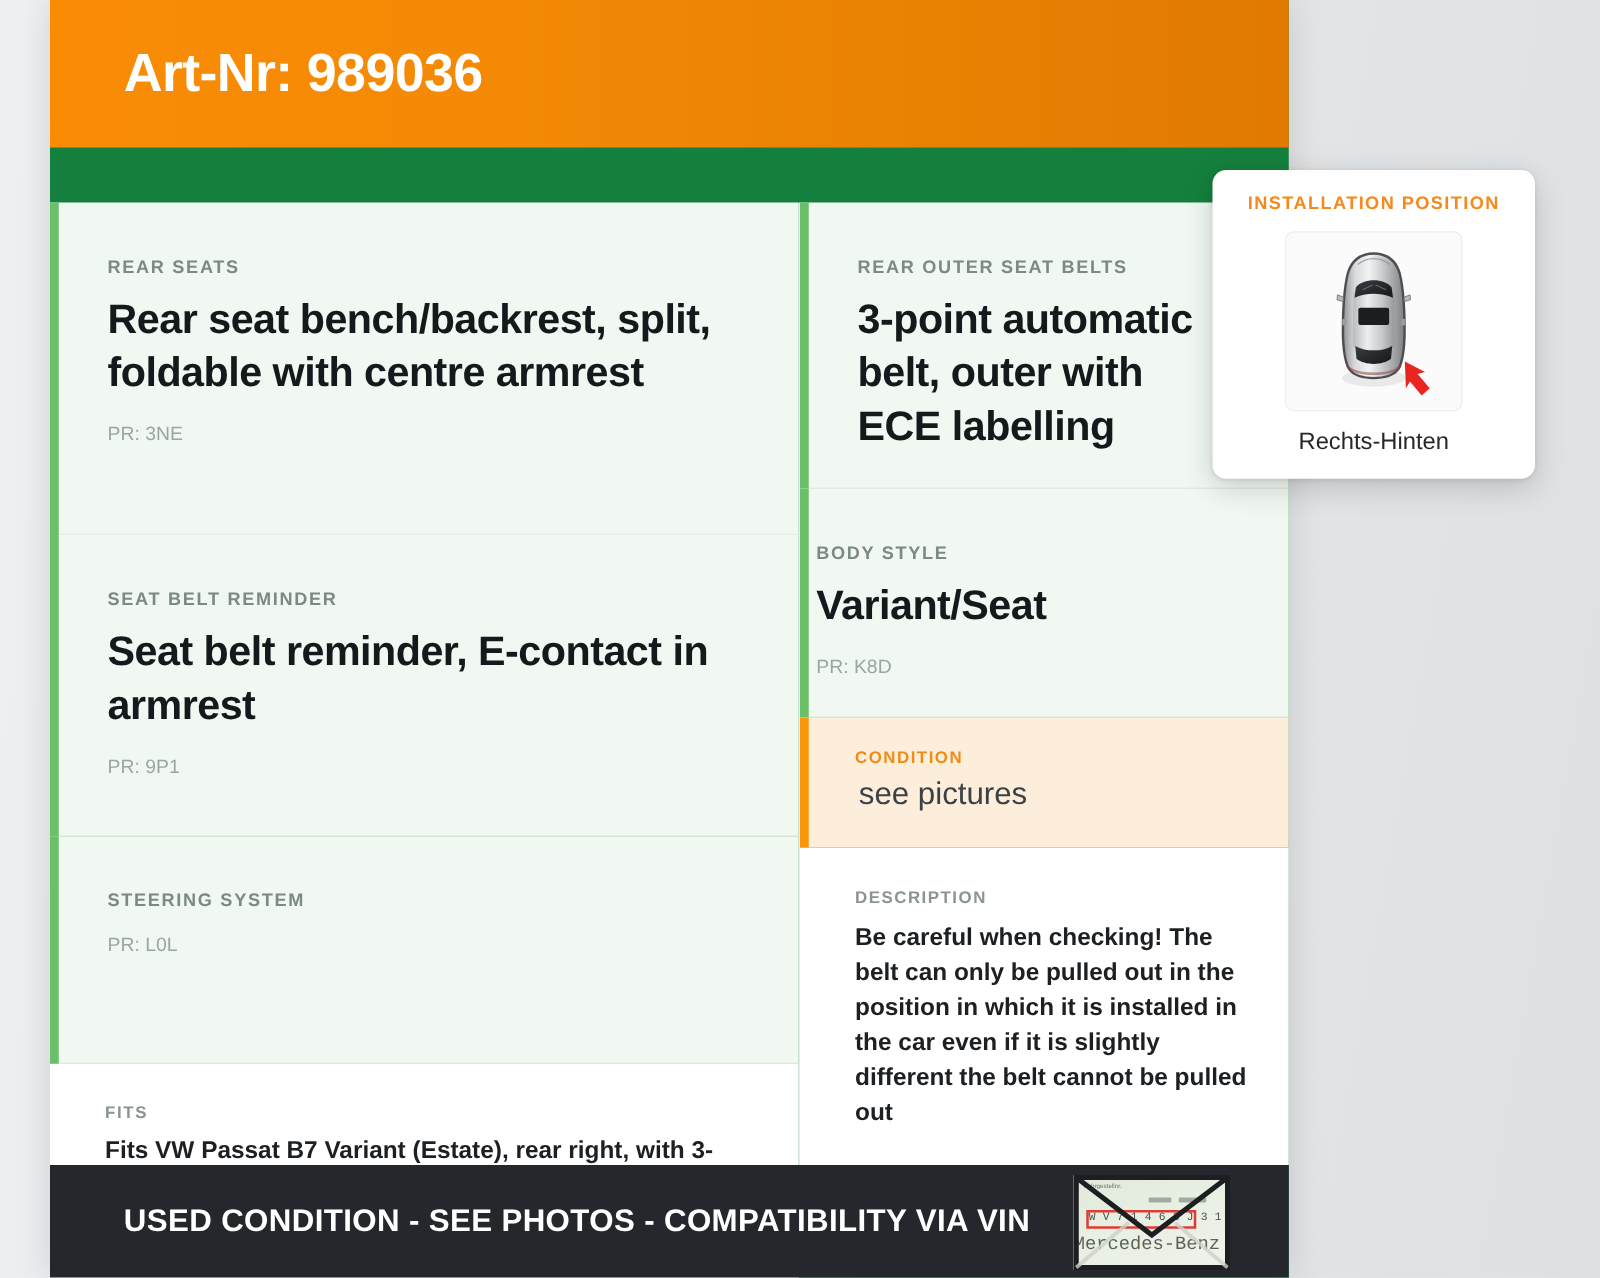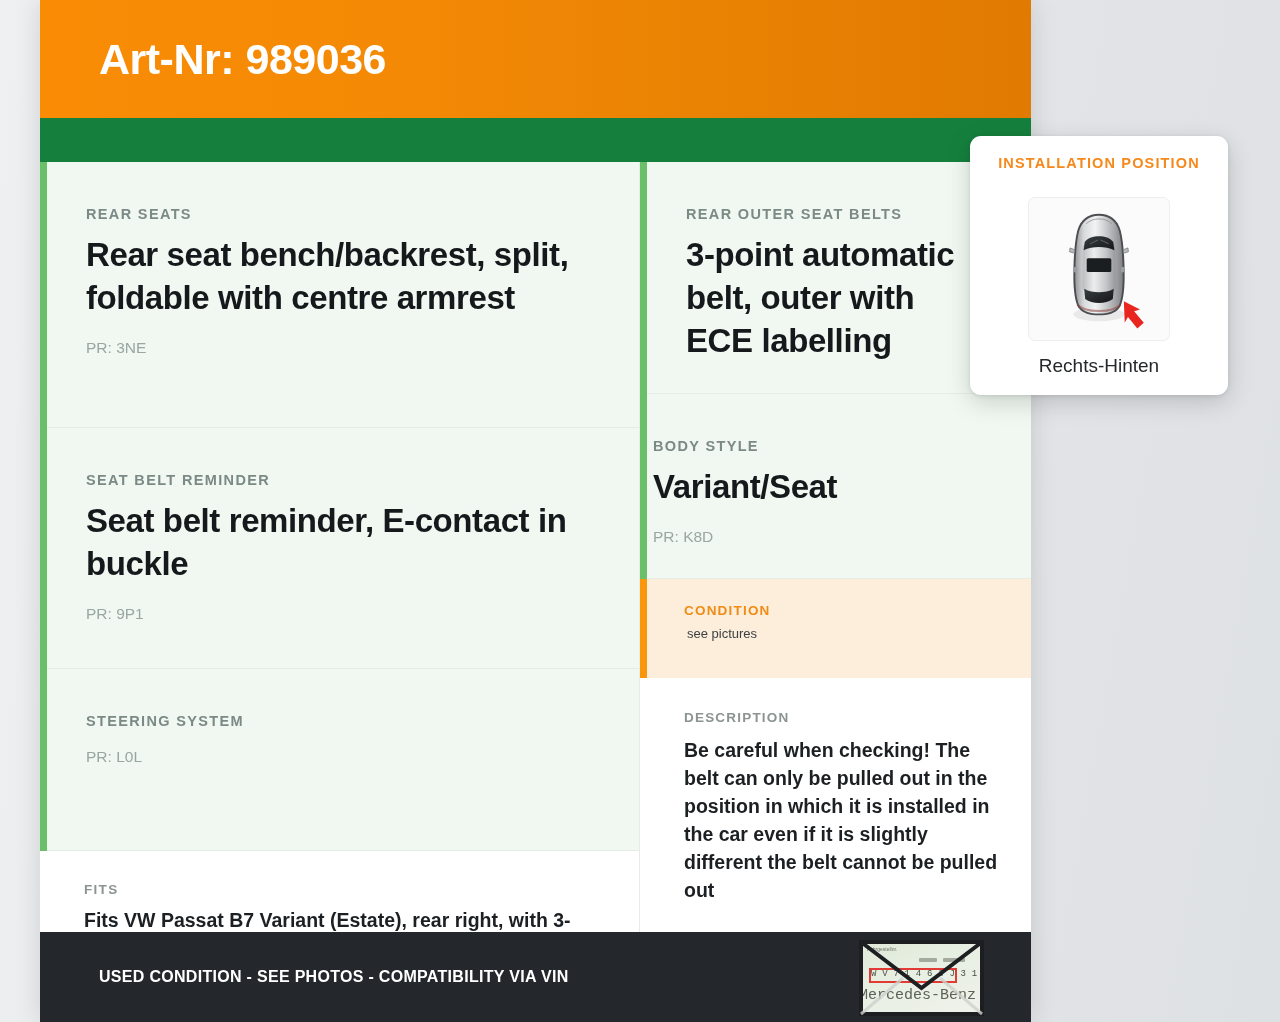--- a/index.html
+++ b/index.html
@@ -146,21 +146,21 @@
   }
   .condition-label {
     font-size: 13.5px;
     font-weight: bold;
     letter-spacing: 1.2px;
     color: #ee8c16;
     text-transform: uppercase;
     margin-bottom: 8px;
   }
   .condition-value {
-    font-size: 13px;
+    font-size: 25px;
     color: #3c4145;
     padding-left: 3px;
   }
 
   
   .description {
     background: #ffffff;
     padding: 32px 30px 28px 44px;
     flex: 1 1 auto;
   }
@@ -183,21 +183,21 @@
   #footer {
     position: relative;
     flex: 0 0 90px;
     height: 90px;
     background: #24272b;
     display: flex;
     align-items: center;
   }
   #footer-text {
     color: #ffffff;
-    font-size: 16px;
+    font-size: 25px;
     font-weight: bold;
     letter-spacing: 0.3px;
     padding-left: 59px;
   }
   #footer-thumb {
     position: absolute;
     right: 47px;
     top: 8px;
     width: 125px;
     height: 76px;
@@ -266,21 +266,21 @@
     box-shadow: 0 7px 24px rgba(0,0,0,0.17), 0 1px 4px rgba(0,0,0,0.10);
     z-index: 30;
     text-align: center;
   }
   #install-title {
     color: #f5891c;
     font-size: 14.5px;
     font-weight: bold;
     letter-spacing: 1.15px;
     text-transform: uppercase;
-    margin-bottom: 26px;
+    margin-bottom: 14px;
   }
   #install-figure {
     width: 142px;
     height: 144px;
     margin: 0 auto;
     background: #fbfbfc;
     border: 1px solid #eceef0;
     border-radius: 7px;
     position: relative;
   }
@@ -305,21 +305,21 @@
     <div class="column" id="col-left">
 
       <div class="spec tall-a">
         <div class="spec-label">REAR SEATS</div>
         <div class="spec-value">Rear seat bench/backrest, split, foldable with centre armrest</div>
         <div class="spec-pr">PR: 3NE</div>
       </div>
 
       <div class="spec tall-b">
         <div class="spec-label">SEAT BELT REMINDER</div>
-        <div class="spec-value">Seat belt reminder, E-contact in buckle</div>
+        <div class="spec-value">Seat belt reminder, E-contact in armrest</div>
         <div class="spec-pr">PR: 9P1</div>
       </div>
 
       <div class="spec tall-c">
         <div class="spec-label">STEERING SYSTEM</div>
         <div class="spec-pr">PR: L0L</div>
       </div>
 
       <div class="plain-block">
         <div class="plain-label">FITS</div>

